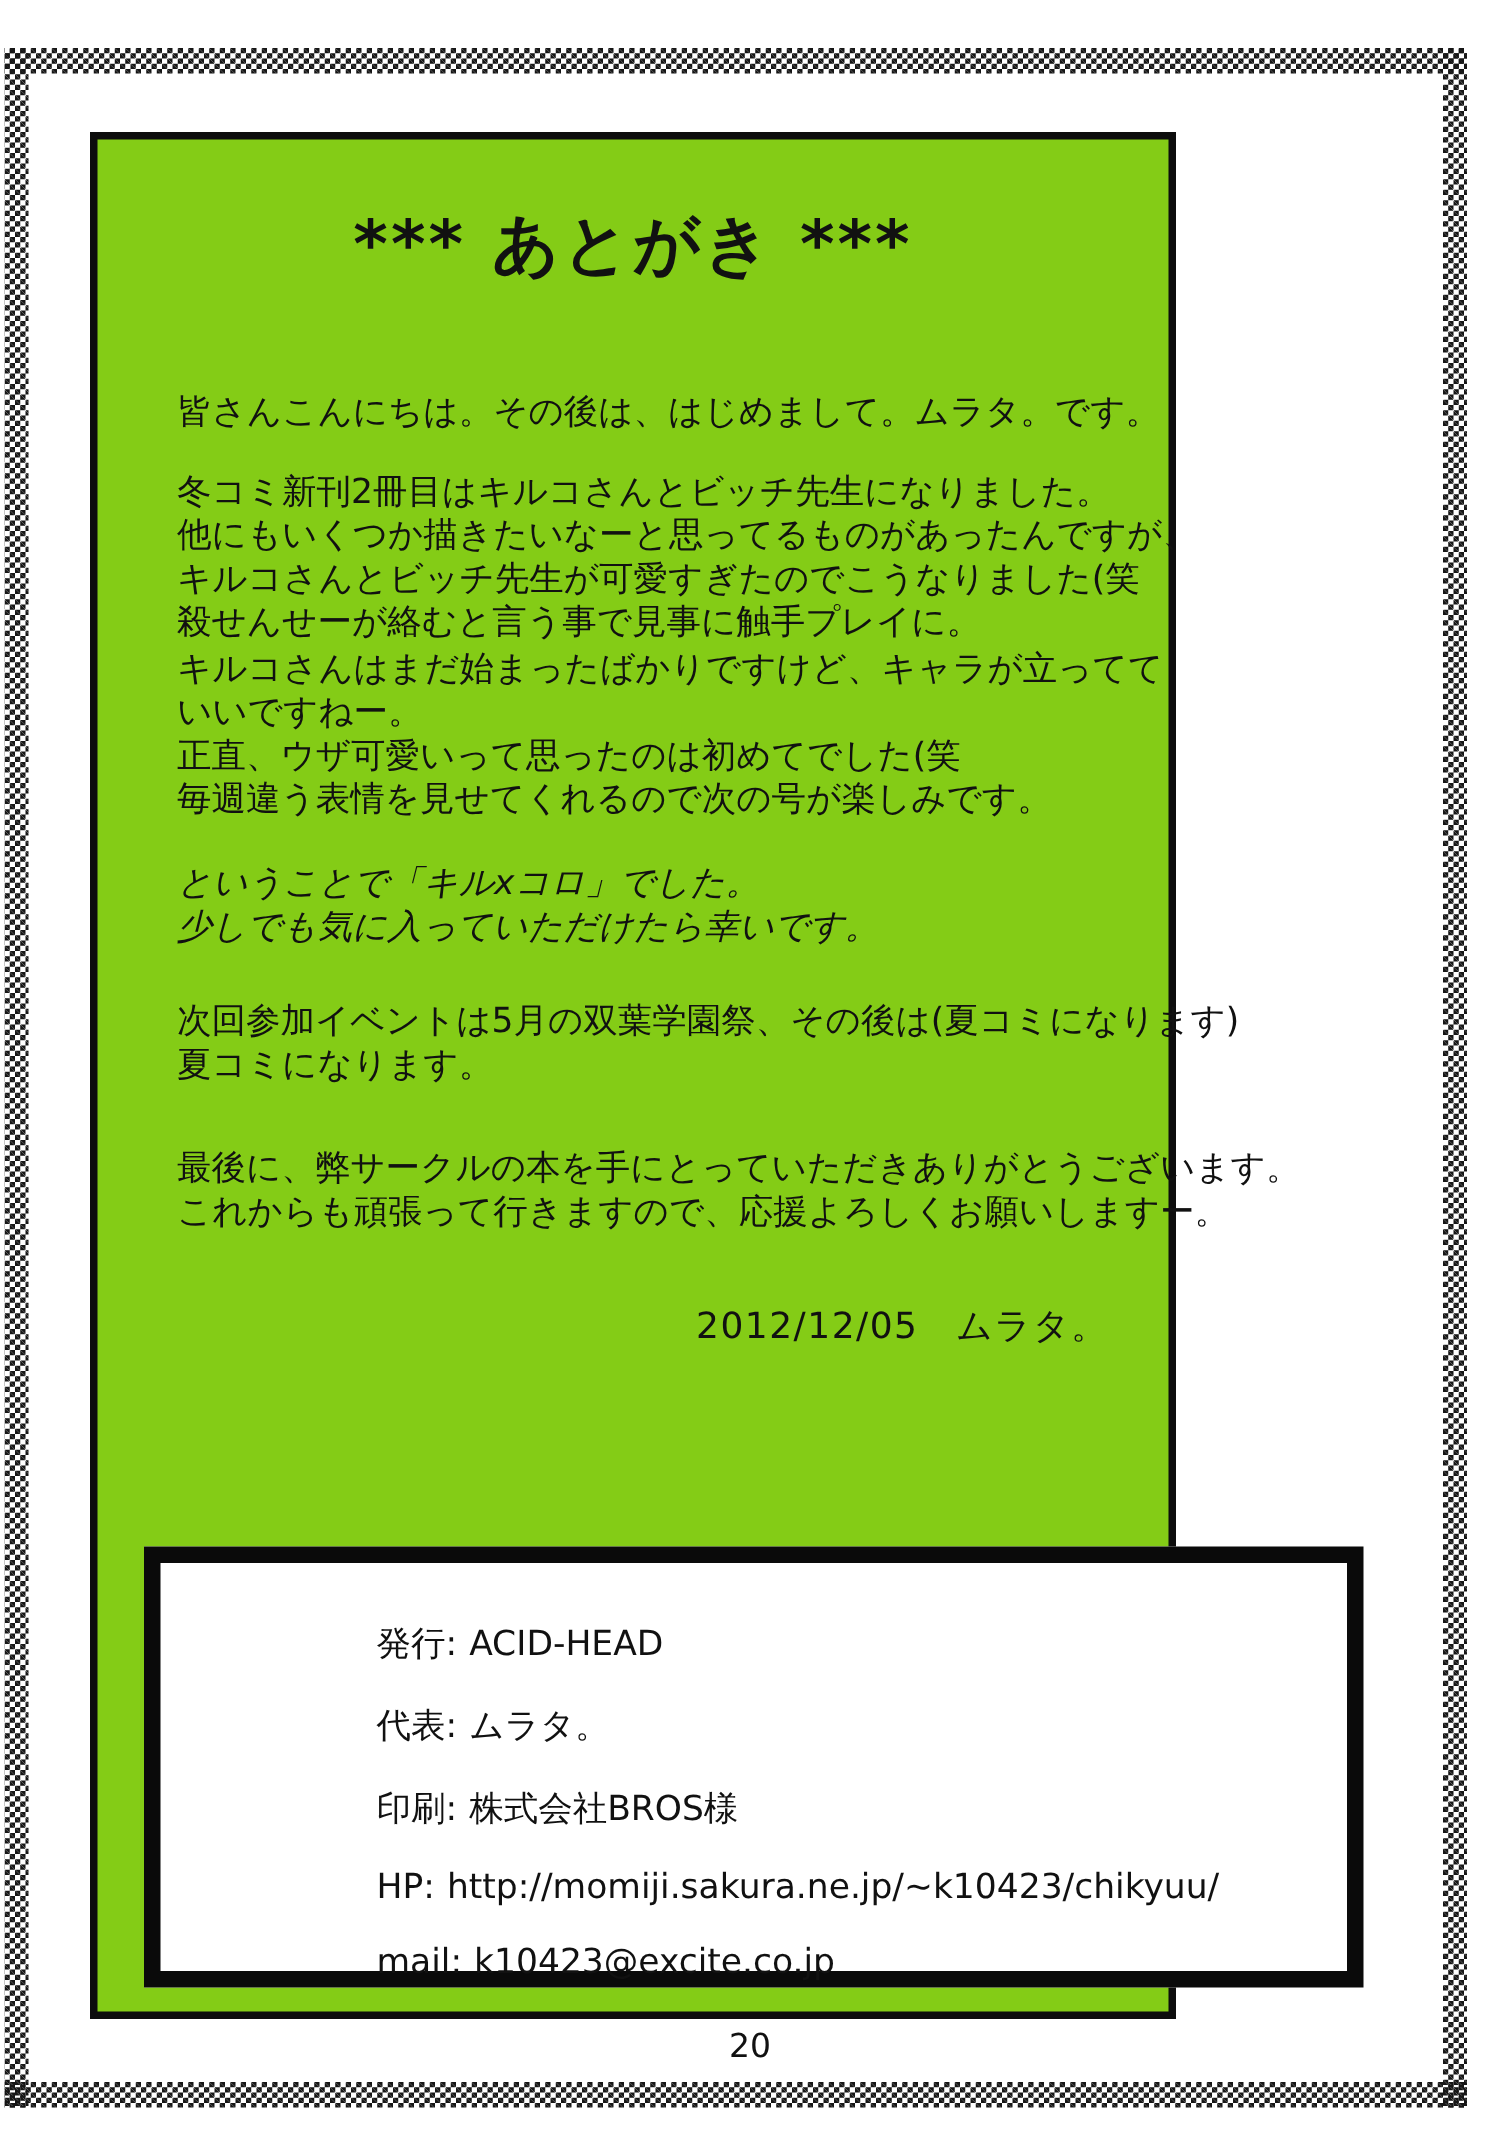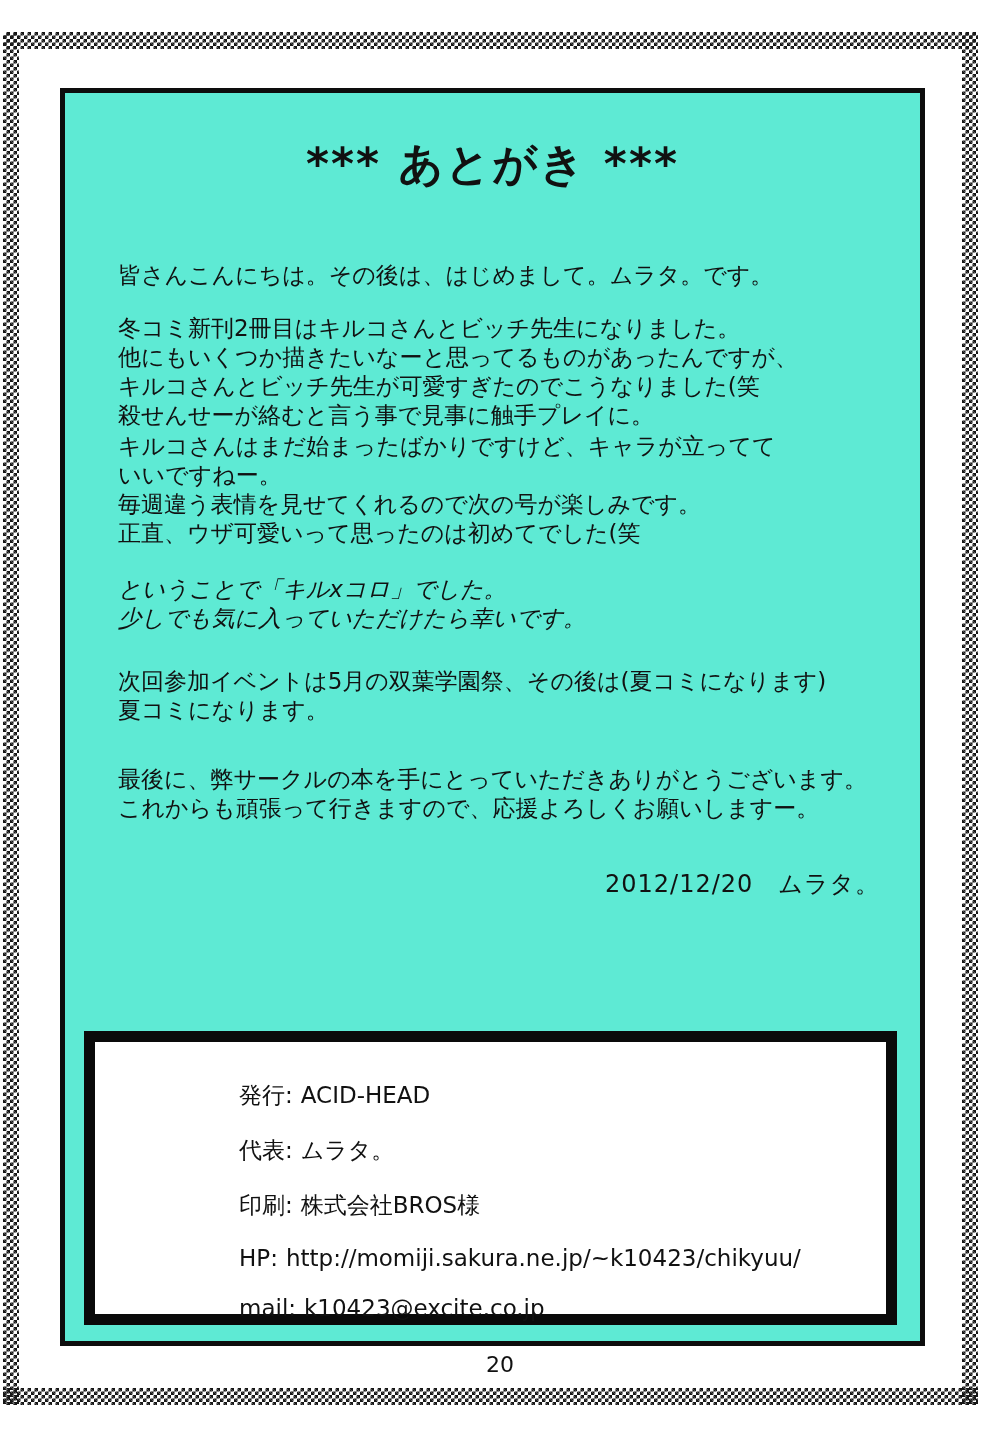--- a/index.html
+++ b/index.html
@@ -17,40 +17,40 @@
       linear-gradient(45deg,#161616 26%,transparent 26% 74%,#161616 74%);
     background-size:7px 7px;
     background-position:0 0,3.5px 3.5px;
   }
   .band-top    { left:3px;   top:32px;   width:975px; height:17px; }
   .band-bottom { left:3px;   top:1388px; width:975px; height:17px; }
   .band-left   { left:3px;   top:32px;   width:16px;  height:1373px; }
   .band-right  { left:962px; top:32px;   width:16px;  height:1373px; }
 
   .main-box {
-    position:absolute; left:60px; top:88px; width:865px; height:1258px;
-    border:5px solid #0d0d0d; box-sizing:border-box; background:#5eead4;
+    position:absolute; left:60px; top:88px; width:724px; height:1258px;
+    border:5px solid #0d0d0d; box-sizing:border-box; background:#84cc16;
   }
   .title {
     text-align:center; font-size:44px; font-weight:600;
     margin:45px 0 0; letter-spacing:2px; line-height:1.2;
   }
   .body { padding:0 40px 0 53px; font-size:23px; line-height:29px; font-weight:500; }
   .body p { margin:0; }
   .body .ln { display:block; white-space:nowrap; }
   .p1 { margin-top:70px !important; }
   .p2 { margin-top:24px !important; }
   .p3 { margin-top:2px  !important; }
   .p4 { margin-top:27px !important;font-style:italic; }
   .p5 { margin-top:34px !important; }
   .p6 { margin-top:40px !important; }
   .date { margin-top:47px; text-align:right; font-size:24px; letter-spacing:1px; }
 
   .colophon {
-    position:absolute; left:84px; top:1031px; width:813px; height:294px;
+    position:absolute; left:96px; top:1031px; width:813px; height:294px;
     border:11px solid #0a0a0a; box-sizing:border-box; background:#fff;
     padding:38px 0 0 144px; font-size:23px; font-weight:500;
   }
   .colophon .row { white-space:nowrap; }
   .colophon .row + .row { margin-top:24px; }
   .colophon .lbl { margin-right:8px; }
 
   .pageno {
     position:absolute; left:0; top:1352px; width:100%;
     text-align:center; font-size:22px;
@@ -75,36 +75,36 @@
       </p>
       <p class="p2">
         <span class="ln">冬コミ新刊2冊目はキルコさんとビッチ先生になりました。</span>
         <span class="ln">他にもいくつか描きたいなーと思ってるものがあったんですが、</span>
         <span class="ln">キルコさんとビッチ先生が可愛すぎたのでこうなりました(笑</span>
         <span class="ln">殺せんせーが絡むと言う事で見事に触手プレイに。</span>
       </p>
       <p class="p3">
         <span class="ln">キルコさんはまだ始まったばかりですけど、キャラが立ってて</span>
         <span class="ln">いいですねー。</span>
+        <span class="ln">正直、ウザ可愛いって思ったのは初めてでした(笑</span>
         <span class="ln">毎週違う表情を見せてくれるので次の号が楽しみです。</span>
-        <span class="ln">正直、ウザ可愛いって思ったのは初めてでした(笑</span>
       </p>
       <p class="p4">
         <span class="ln">ということで「キルxコロ」でした。</span>
         <span class="ln">少しでも気に入っていただけたら幸いです。</span>
       </p>
       <p class="p5">
         <span class="ln">次回参加イベントは5月の双葉学園祭、その後は(夏コミになります)</span>
         <span class="ln">夏コミになります。</span>
       </p>
       <p class="p6">
         <span class="ln">最後に、弊サークルの本を手にとっていただきありがとうございます。</span>
         <span class="ln">これからも頑張って行きますので、応援よろしくお願いしますー。</span>
       </p>
-      <div class="date">2012/12/20　ムラタ。</div>
+      <div class="date">2012/12/05　ムラタ。</div>
     </div>
   </div>
 
   <div class="colophon">
     <div class="row">
       <span class="lbl">発行:</span><span>ACID-HEAD</span>
     </div>
     <div class="row">
       <span class="lbl">代表:</span><span>ムラタ。</span>
     </div>

